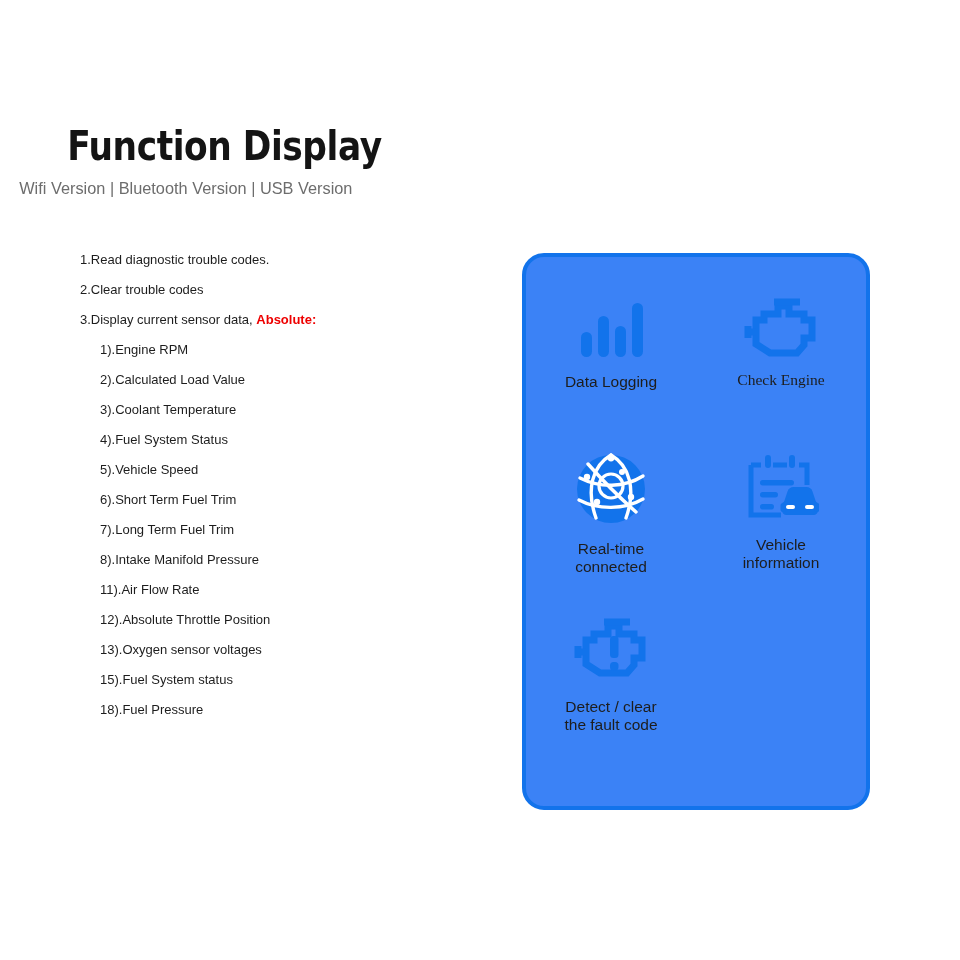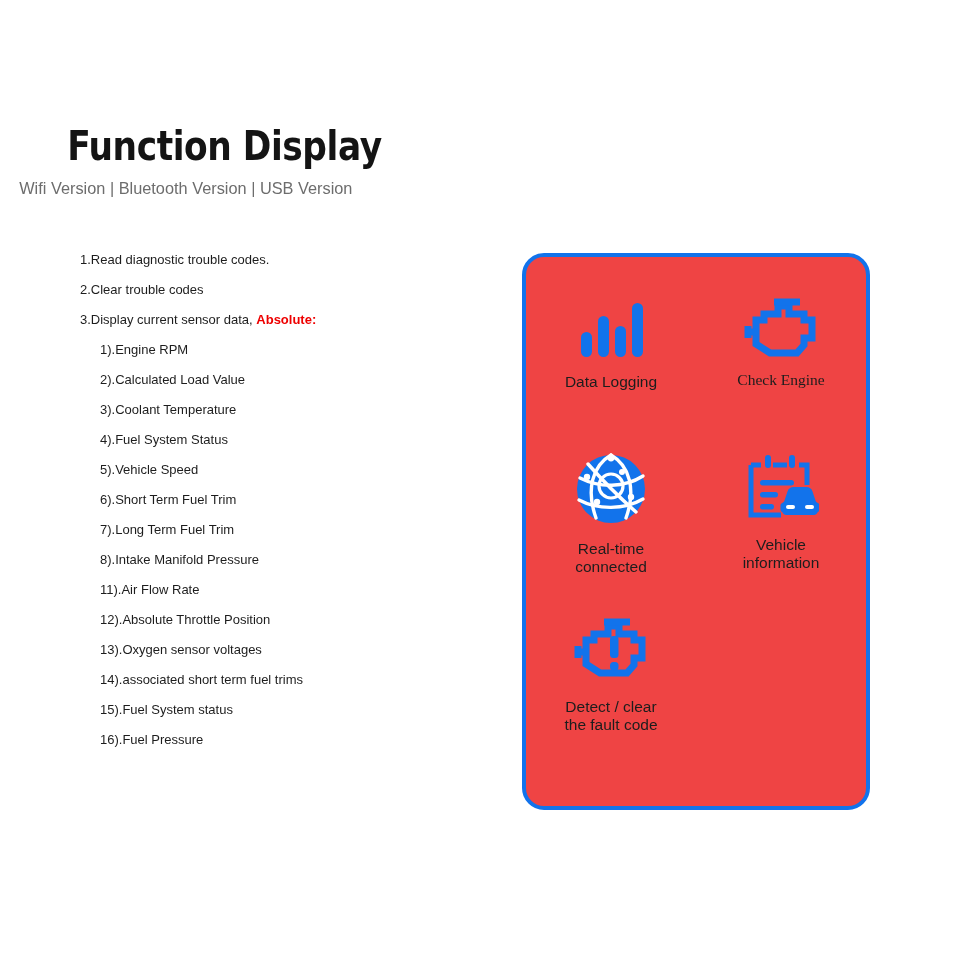--- a/index.html
+++ b/index.html
@@ -67,21 +67,21 @@
   
   #icon-panel {
     position: absolute;
     left: 522px;
     top: 253px;
     width: 348px;
     height: 557px;
     box-sizing: border-box;
     border: 4px solid #1273eb;
     border-radius: 22px;
-    background: #ef4444;
+    background: #3b82f6;
   }
   #icon-grid {
     position: absolute;
     left: 0;
     top: 34px;
     width: 100%;
     display: grid;
     grid-template-columns: 1fr 1fr;
     grid-template-rows: 160px 160px 160px;
   }
@@ -130,23 +130,22 @@
   <div class="feature-row level-2"><span>2).Calculated Load Value</span></div>
   <div class="feature-row level-2"><span>3).Coolant Temperature</span></div>
   <div class="feature-row level-2"><span>4).Fuel System Status</span></div>
   <div class="feature-row level-2"><span>5).Vehicle Speed</span></div>
   <div class="feature-row level-2"><span>6).Short Term Fuel Trim</span></div>
   <div class="feature-row level-2"><span>7).Long Term Fuel Trim</span></div>
   <div class="feature-row level-2"><span>8).Intake Manifold Pressure</span></div>
   <div class="feature-row level-2"><span>11).Air Flow Rate</span></div>
   <div class="feature-row level-2"><span>12).Absolute Throttle Position</span></div>
   <div class="feature-row level-2"><span>13).Oxygen sensor voltages</span></div>
-  <div class="feature-row level-2"><span>14).associated short term fuel trims</span></div>
   <div class="feature-row level-2"><span>15).Fuel System status</span></div>
-  <div class="feature-row level-2"><span>16).Fuel Pressure</span></div>
+  <div class="feature-row level-2"><span>18).Fuel Pressure</span></div>
 
 </div>
 
 <div id="icon-panel">
   <div id="icon-grid">
 
     <div class="icon-cell cell-data-logging">
       <div class="icon-art">
         <svg width="66" height="60" viewBox="0 0 66 60" aria-hidden="true">
           <g fill="#1273eb">

